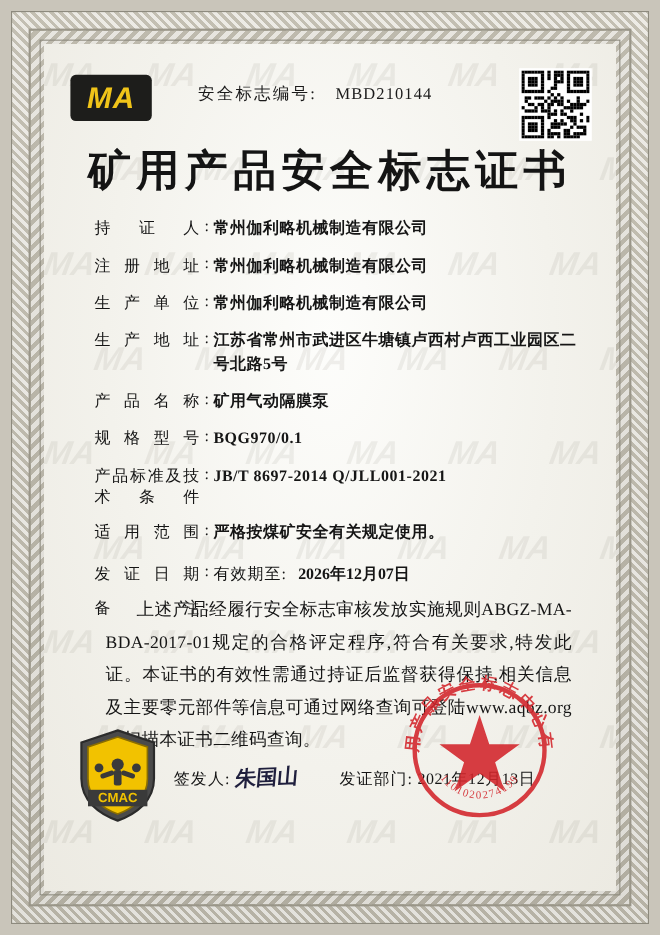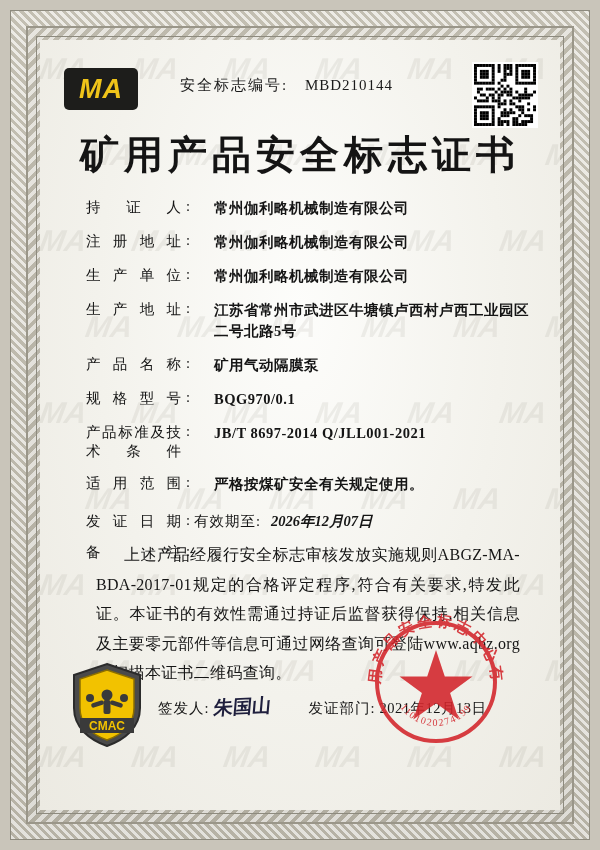--- a/index.html
+++ b/index.html
@@ -156,21 +156,20 @@
   .row .colon {
     width: 12px;
     flex: none;
     text-align: center;
   }
   .row .v {
     flex: 1;
     font-weight: bold;
     letter-spacing: 0.5px;
     line-height: 1.45;
-    margin-left: 20px;
   }
   .row .v.mono {
     font-family: "Liberation Serif", serif;
   }
 
   .row-std .v { font-weight: bold; font-family: Liberation Serif, serif; }
   .std-inner { display: inline-block; }
 
   
   .daterow {
@@ -184,21 +183,21 @@
   .daterow .k {
     width: 96px;
     flex: none;
     letter-spacing: 1px;
     text-align: justify;
     text-align-last: justify;
   }
   .daterow .colon { width: 12px; text-align: center; flex: none; }
   .daterow .d1 { font-weight: bold; width: 150px; }
   .daterow .k2 { letter-spacing: 1px; margin-right: 10px; }
-  .daterow .d2 { font-weight: bold; font-style: italic; }
+  .daterow .d2 { font-weight: bold; }
 
   .remark {
     display: flex;
     font-size: 14.5px;
     color: #151515;
     margin-bottom: 10px;
   }
   .remark .k {
     width: 96px;
     flex: none;

